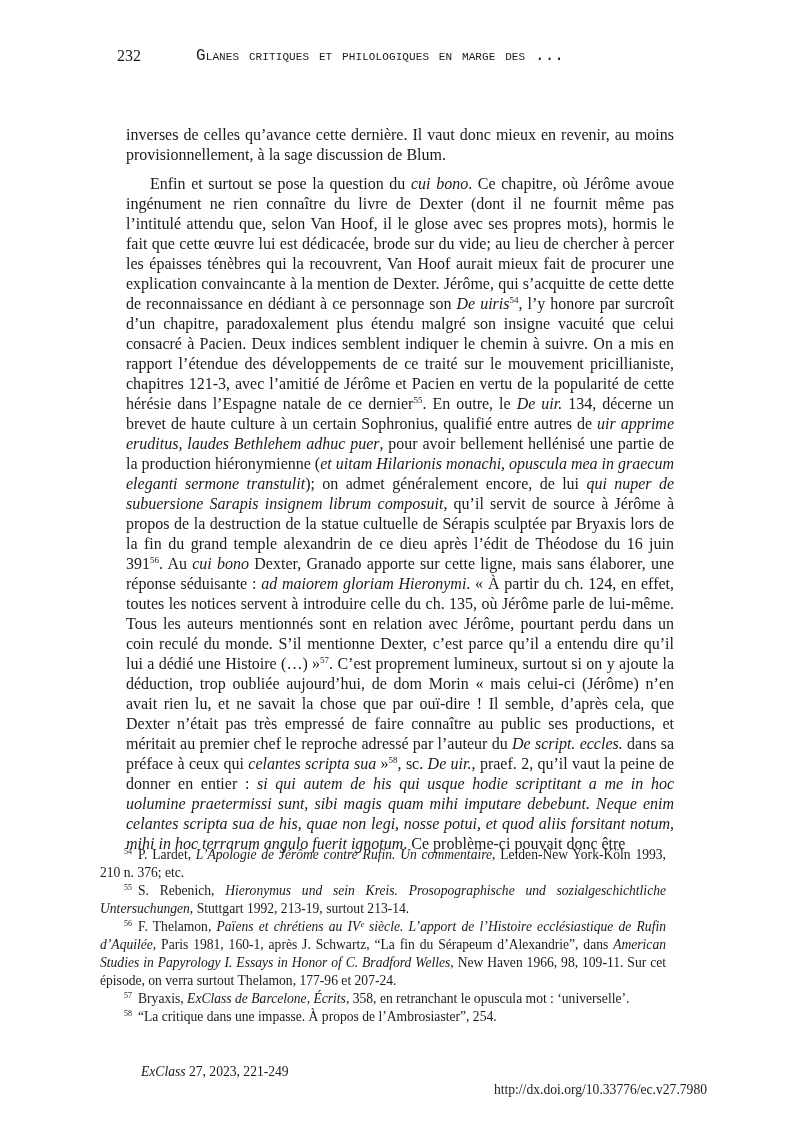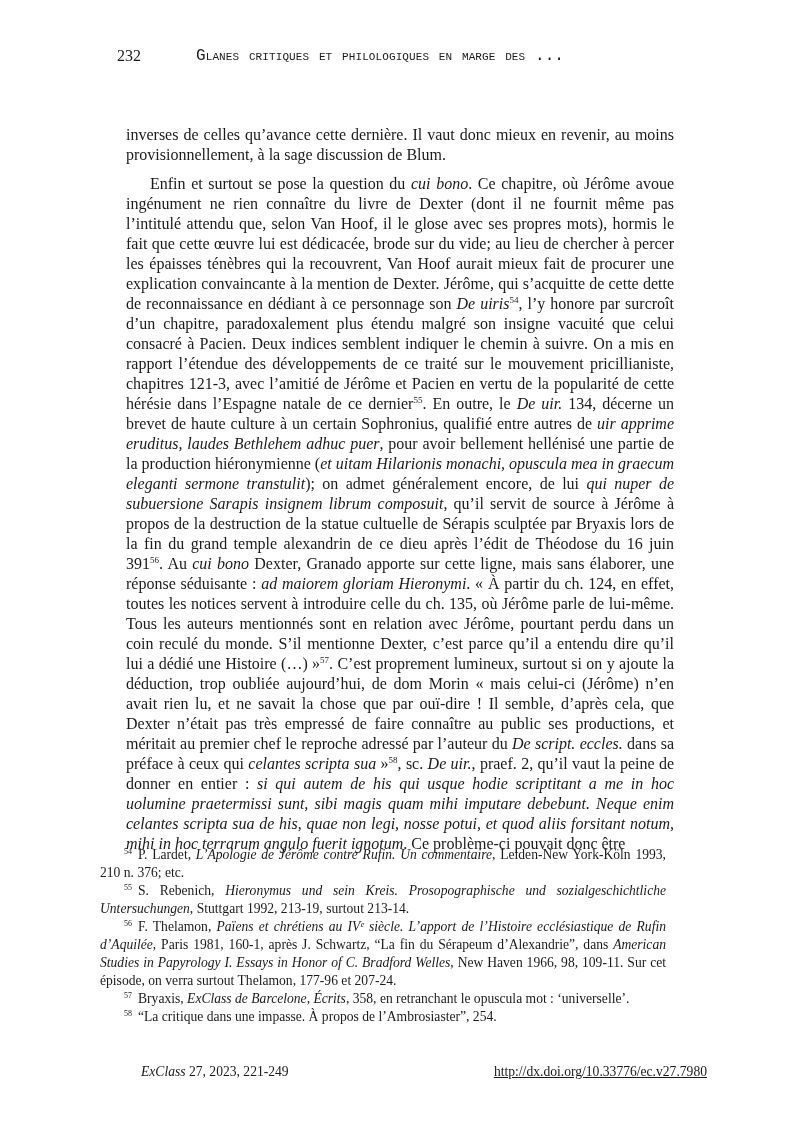--- a/index.html
+++ b/index.html
@@ -15,21 +15,21 @@
   .body p.indent { text-indent: 24px; }
   sup { font-size: 9px; line-height: 0; vertical-align: 6px; }
   i { font-style: italic; }
   .notes { position: absolute; top: 846px; left: 100px; width: 566px;
            font-size: 13.6px; line-height: 18px; text-align: justify; }
   .notes p { margin: 0; text-indent: 24px; }
   .notes sup { font-size: 8px; vertical-align: 5px; margin-right: 6px; }
   .footer { position: absolute; top: 1062px; left: 117px; width: 566px; height: 20px;
             font-size: 13.6px; line-height: 20px; margin-left: 24px; }
   .footer .left { position: absolute; left: 0; top: 0; }
-  .footer .right { position: absolute; right: 0; top: 0; text-decoration: underline; }
+  .footer .right { position: absolute; right: 0; top: 18px; }
 </style>
 </head>
 <body>
 
 <div class="header">
   <span class="pageno">232</span>
   <span class="running">Glanes critiques et philologiques en marge des ...</span>
 </div>
 
 <div class="body">

